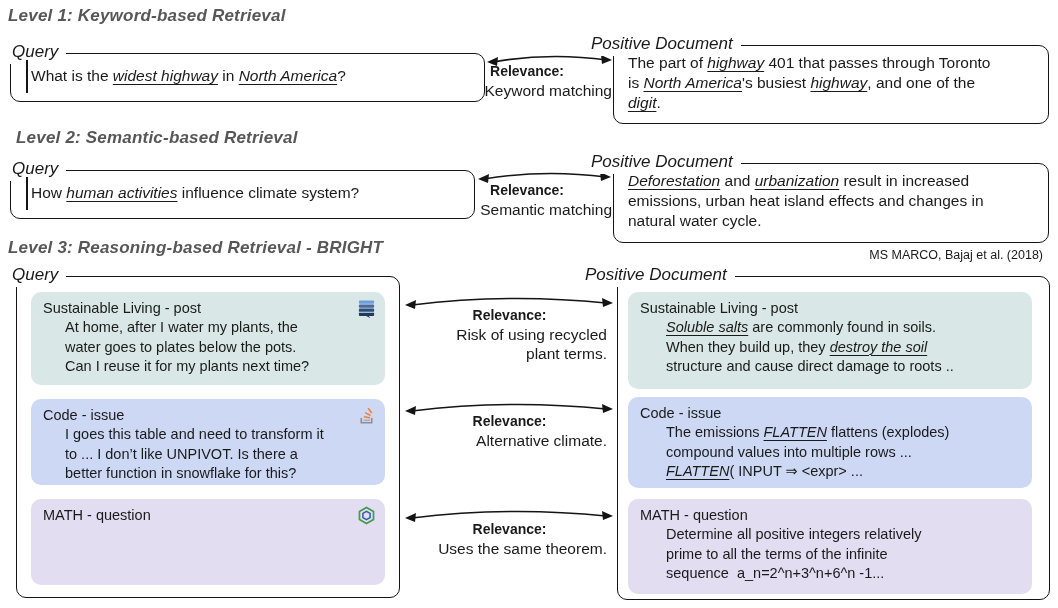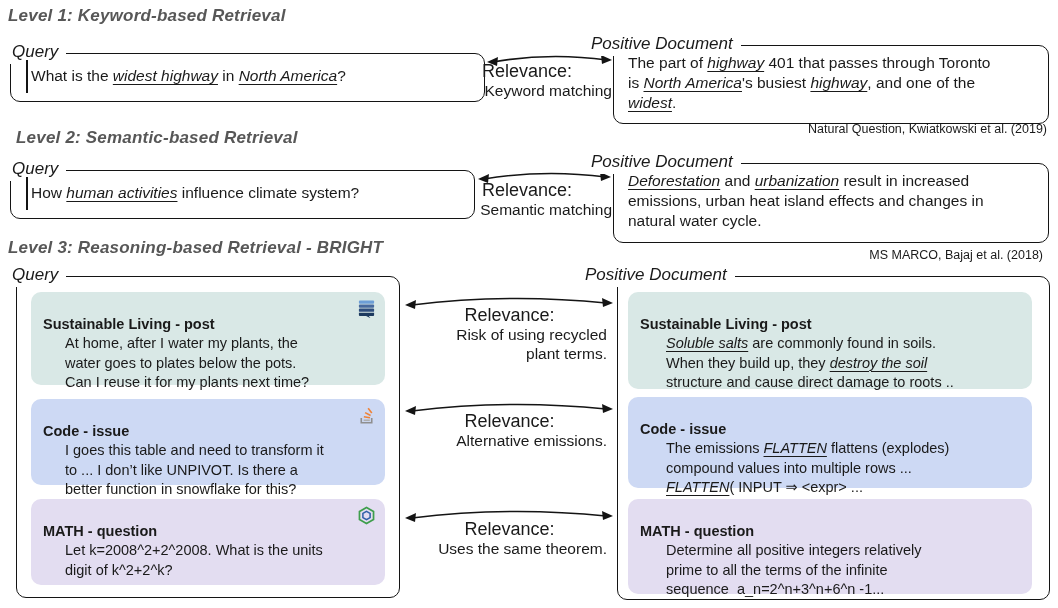--- a/index.html
+++ b/index.html
@@ -9,26 +9,26 @@
                color:#575757;letter-spacing:.2px;white-space:nowrap;}
   .fbox{position:absolute;border:1.6px solid #141414;border-radius:10px;background:#fff;}
   .flabel{position:absolute;top:-13px;font-size:17px;font-style:italic;background:#fff;
           padding:0 8px 2px 3px;white-space:nowrap;line-height:1.25;}
   .tick{position:absolute;width:1.6px;background:#141414;}
   .boxtext{font-size:15.5px;line-height:20px;white-space:pre-wrap;}
   .em-u{font-style:italic;text-decoration:underline;text-underline-offset:3px;
         text-decoration-thickness:1.2px;}
   .citation{position:absolute;font-size:12.5px;color:#1a1a1a;text-align:right;}
   .relc{position:absolute;text-align:center;}
-  .rel-title{font-weight:normal;font-size:18px;line-height:19px;}
+  .rel-title{font-weight:bold;font-size:14px;line-height:19px;}
   .rel-text{font-size:15.5px;line-height:19px;white-space:pre-wrap;text-align:right;}
   .arrow{position:absolute;}
   .arrow svg{display:block;}
   .card{position:absolute;border-radius:10px;}
-  .card-title{font-weight:bold;font-size:14.5px;padding:8px 30px 1px 12px;white-space:nowrap;margin-top:16px;}
+  .card-title{font-weight:normal;font-size:14.5px;padding:8px 30px 1px 12px;white-space:nowrap;}
   .card-body{font-size:14.5px;line-height:19.5px;padding:1px 8px 0 34px;white-space:pre-wrap;}
   .card-body.r{padding-left:38px;}
   .card-icon{position:absolute;top:7px;right:9px;width:19px;height:19px;}
 </style>
 </head>
 <body>
 
 <div class="canvas">
 
   <div class="lvl-heading" style="left:8px;top:6px">Level 1: Keyword-based Retrieval</div>
@@ -48,23 +48,22 @@
   </div>
   <div class="relc" style="left:442px;top:62px;width:170px">
     <div class="rel-title">Relevance:</div>
     <div class="rel-text">Keyword matching</div>
   </div>
 
   <div class="fbox" style="left:613px;top:45px;width:434px;height:77px">
     <span class="flabel" style="left:-26px">Positive Document</span>
     <div class="boxtext" style="padding:7px 8px 0 14px"><span>The part of </span><span class="em-u">highway</span><span> 401 that passes through Toronto
 is </span><span class="em-u">North America</span><span>'s busiest </span><span class="em-u">highway</span><span>, and one of the
-</span><span class="em-u">widest</span><span>.</span></div>
-  </div>
-  <div class="citation" style="left:613px;top:122px;width:434px">Natural Question, Kwiatkowski et al. (2019)</div>
+</span><span class="em-u">digit</span><span>.</span></div>
+  </div>
 
   <div class="lvl-heading" style="left:16px;top:128px">Level 2: Semantic-based Retrieval</div>
 
   <div class="fbox" style="left:10px;top:170px;width:463px;height:47px">
     <span class="flabel" style="left:-2px">Query</span>
     <span class="tick" style="left:15px;top:6px;height:33px"></span>
     <div class="boxtext" style="padding:12px 8px 0 20px"><span>How </span><span class="em-u">human activities</span><span> influence climate system?</span></div>
   </div>
 
   <div class="arrow" style="left:477px;top:165px;width:134px;height:20px">
@@ -124,22 +123,20 @@
     </div>
 
     <div class="card" style="left:14px;top:222px;width:354px;height:86px;background:#e3ddf1">
       <div class="card-title">MATH - question</div>
       <span class="card-icon">
         <svg width="19" height="19" viewBox="0 0 20 20">
           <polygon points="10,1.5 17.4,5.8 17.4,14.2 10,18.5 2.6,14.2 2.6,5.8" fill="none" stroke="#3e9e4c" stroke-width="1.8"></polygon>
           <polygon points="10,5.6 13.8,7.8 13.8,12.2 10,14.4 6.2,12.2 6.2,7.8" fill="none" stroke="#2f5fa7" stroke-width="1.6"></polygon>
         </svg>
       </span>
-      <div class="card-body"><span>Let k=2008^2+2^2008. What is the units
-digit of k^2+2^k?</span></div>
     </div>
   </div>
 
   <div class="arrow" style="left:404px;top:290px;width:210px;height:22px">
     <svg width="210" height="22" viewBox="0 0 210 22">
       <path d="M8 15 Q105 3 202 13" fill="none" stroke="#141414" stroke-width="1.6"></path>
       <polygon points="1,15 12,10 11,19" fill="#141414"></polygon>
       <polygon points="209,13 198,8 199,17" fill="#141414"></polygon>
     </svg>
   </div>
@@ -151,21 +148,21 @@
 
   <div class="arrow" style="left:404px;top:396px;width:210px;height:22px">
     <svg width="210" height="22" viewBox="0 0 210 22">
       <path d="M8 15 Q105 3 202 13" fill="none" stroke="#141414" stroke-width="1.6"></path>
       <polygon points="1,15 12,10 11,19" fill="#141414"></polygon>
       <polygon points="209,13 198,8 199,17" fill="#141414"></polygon>
     </svg>
   </div>
   <div class="relc" style="left:412px;top:412px;width:195px">
     <div class="rel-title">Relevance:</div>
-    <div class="rel-text">Alternative emissions.</div>
+    <div class="rel-text">Alternative climate.</div>
   </div>
 
   <div class="arrow" style="left:404px;top:503px;width:210px;height:22px">
     <svg width="210" height="22" viewBox="0 0 210 22">
       <path d="M8 15 Q105 3 202 13" fill="none" stroke="#141414" stroke-width="1.6"></path>
       <polygon points="1,15 12,10 11,19" fill="#141414"></polygon>
       <polygon points="209,13 198,8 199,17" fill="#141414"></polygon>
     </svg>
   </div>
   <div class="relc" style="left:412px;top:520px;width:195px">

